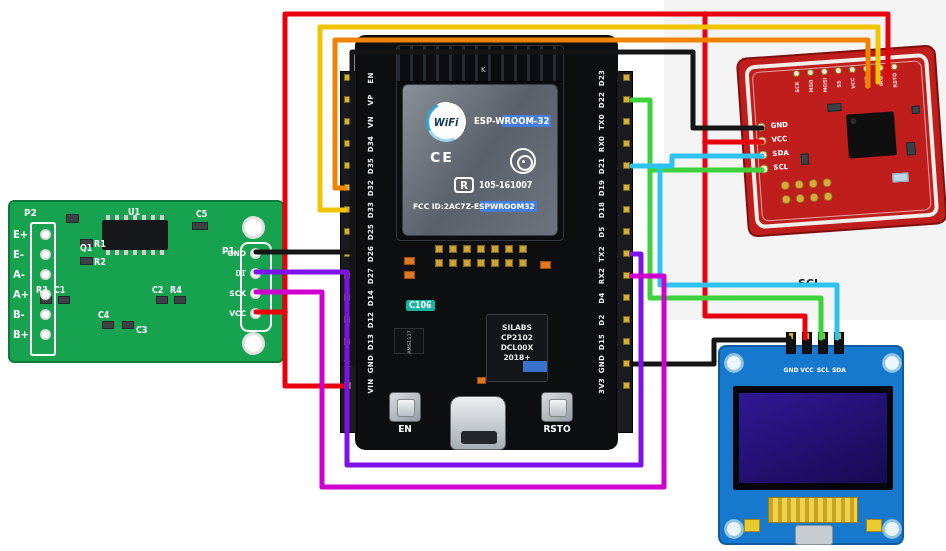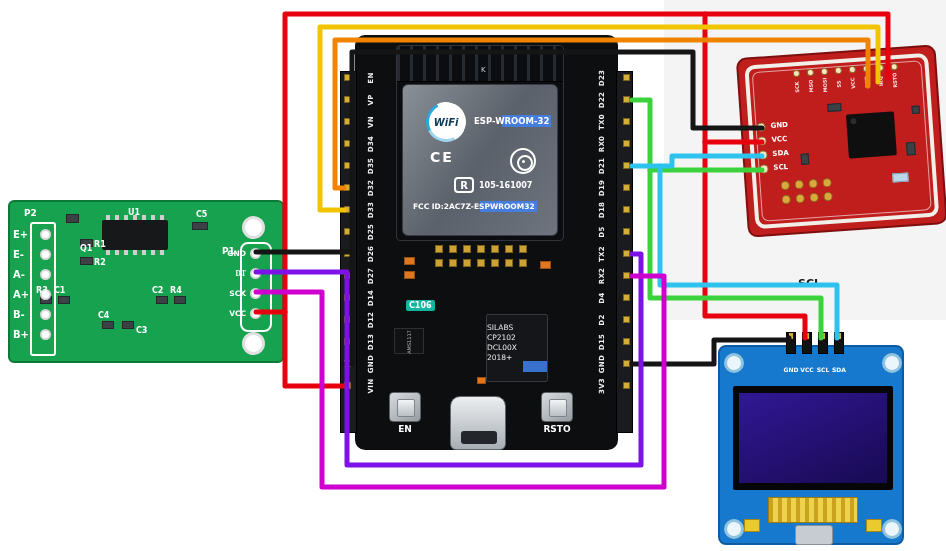--- a/index.html
+++ b/index.html
@@ -60,21 +60,21 @@
   .esp-rnum { left:76px; top:96px; font-size:8px; font-weight:700; color:#fff; white-space:nowrap; }
   .esp-fcc { left:8px; top:116px; font-size:7.5px; font-weight:700; color:#fff; white-space:nowrap;
      background:linear-gradient(90deg,transparent 0 55%,rgba(64,129,240,.85) 55%); padding:1px 2px; }
   .gold-grid { left:80px; top:210px; width:100px; height:24px; }
   .c106 { left:51px; top:265px; background:#12b5a2; color:#fff; font-size:8px; font-weight:700; padding:1px 3px; border-radius:2px; }
   .ams { left:39px; top:293px; width:30px; height:26px; background:#101214; border:1px solid #2c2f33; }
   .ams span { position:absolute; left:-3px; top:10px; width:34px; text-align:center; transform:rotate(-90deg);
      font-size:5px; color:#b5b5b5; }
   .cp2102 { left:131px; top:279px; width:62px; height:68px; background:#141619; border:1px solid #36393d;
      border-radius:2px; padding-top:8px; }
-  .cp2102 div { position:static; text-align:left; font-size:7.5px; font-weight:400; color:#e8e8e8; line-height:1.35; }
+  .cp2102 div { position:static; text-align:center; font-size:7.5px; font-weight:700; color:#e8e8e8; line-height:1.35; }
   .hl-box { left:168px; top:326px; width:24px; height:11px; background:rgba(64,129,240,.85); }
   .btn { top:357px; width:32px; height:30px; background:linear-gradient(145deg,#d9dcdf,#969ca3);
      border:1px solid #5c6166; border-radius:4px; }
   .btn::after { content:""; position:absolute; left:7px; top:6px; width:16px; height:16px;
      background:linear-gradient(#f2f4f5,#b9bfc4); border:1px solid #7e858b; border-radius:2px; }
   .btn-label { top:389px; width:40px; text-align:center; font-size:9px; font-weight:700; color:#fff; }
   .usb { left:95px; top:361px; width:56px; height:54px; background:linear-gradient(#eceef0,#a7aeb4);
      border:1px solid #60666c; border-radius:10px 10px 6px 6px; }
   .usb::after { content:""; position:absolute; left:10px; bottom:5px; width:36px; height:13px; background:#23262a; border-radius:3px; }
 

